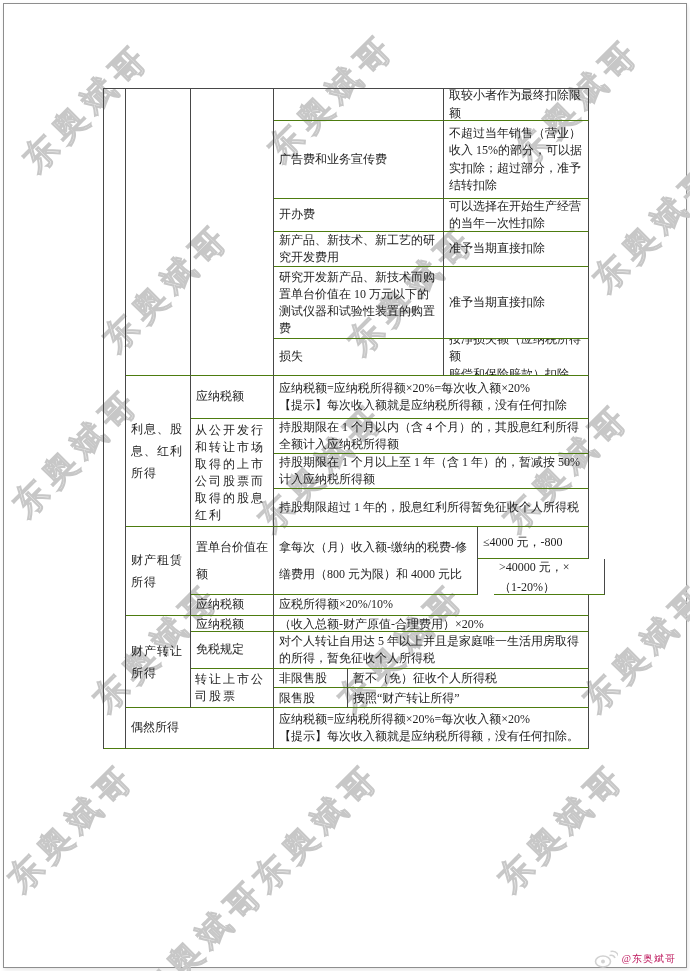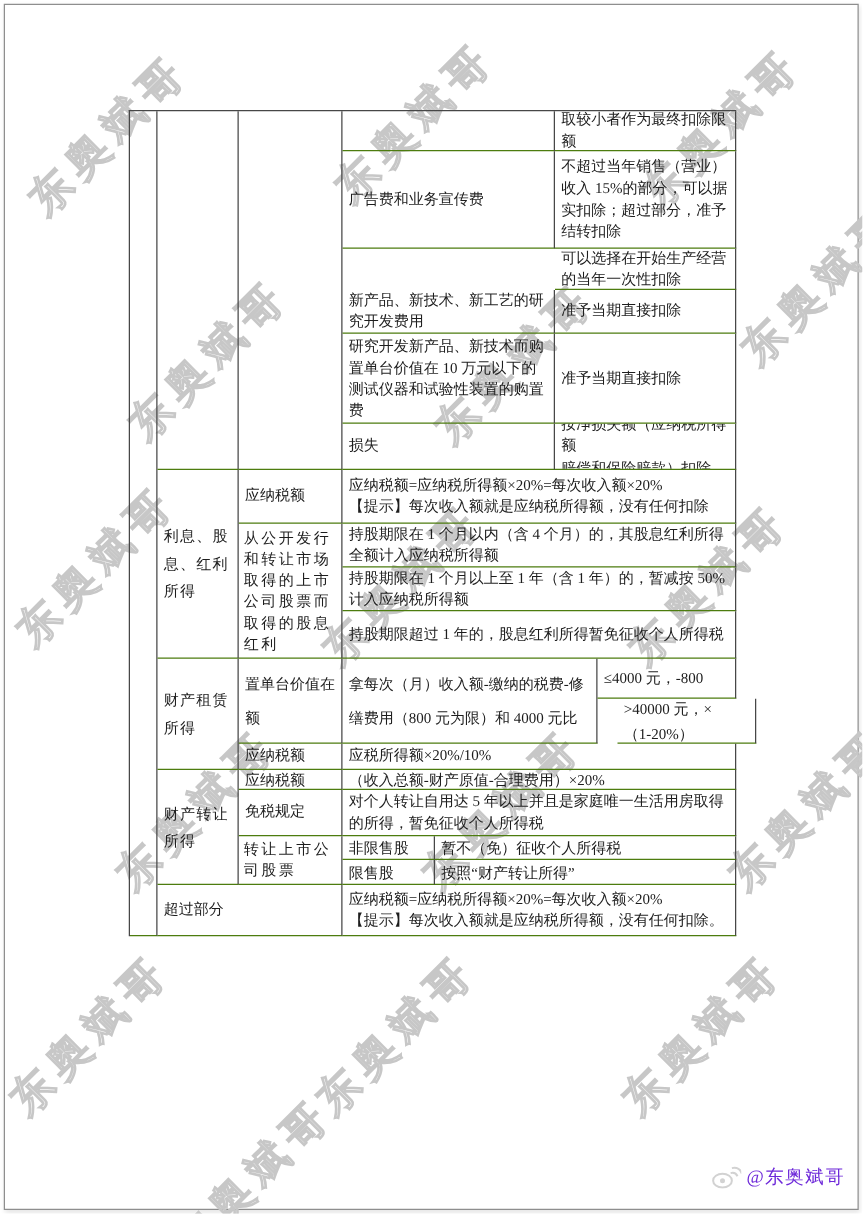--- a/index.html
+++ b/index.html
@@ -4,22 +4,22 @@
 <style>
   html,body{margin:0;padding:0;background:#ffffff;}
   .page{position:relative;width:690px;height:971px;background:#ffffff;overflow:hidden;
         font-family:"Liberation Serif","DejaVu Serif",serif;}
   .frame{position:absolute;left:3px;top:3px;right:3px;bottom:3px;border:1px solid #8e8e8e;
          background:#ffffff;box-shadow:1px 2px 4px rgba(0,0,0,0.10);}
   
   .wm-layer{position:absolute;left:0;top:0;width:100%;height:100%;z-index:1;pointer-events:none;}
   .wm{position:absolute;white-space:nowrap;font-size:34px;letter-spacing:7px;font-weight:bold;
       transform:rotate(-45deg);color:transparent;-webkit-text-stroke:1px #c7c7c7;}
-  .credit{position:absolute;right:14px;bottom:20px;display:flex;align-items:center;gap:4px;
-          color:#6d28d9;font-size:15px;letter-spacing:1px;z-index:1;}
+  .credit{position:absolute;right:14px;bottom:3px;display:flex;align-items:center;gap:4px;
+          color:#be185d;font-size:10px;letter-spacing:1px;z-index:1;}
   
   .tbl{position:absolute;left:103px;top:88px;width:485px;height:660px;z-index:2;
        border-left:1px solid #474747;border-top:1px solid #474747;}
   .c{position:absolute;box-sizing:border-box;border-right:1px solid #474747;border-bottom:1px solid #4d7c0f;
      display:flex;align-items:center;padding:1px 5px;font-size:12px;line-height:17.5px;color:#1d1d1d;
      white-space:pre-line;overflow:hidden;}
   .cat{letter-spacing:1px;line-height:22px;}
   .spread{letter-spacing:2px;padding:1px 4px;}
   .lh17{line-height:17px;}
   .lh27{line-height:27px;}
@@ -61,20 +61,21 @@
     <div class="c" style="left:170px;top:0;width:170px;height:32px"></div>
     <div class="c" style="left:340px;top:0;width:145px;height:32px">取较小者作为最终扣除限
 额</div>
 
     <div class="c" style="left:170px;top:32px;width:170px;height:78px">广告费和业务宣传费</div>
     <div class="c" style="left:340px;top:32px;width:145px;height:78px">不超过当年销售（营业）
 收入 15%的部分，可以据
 实扣除；超过部分，准予
 结转扣除</div>
 
+    <div class="c" style="left:170px;top:110px;width:170px;height:33px">开办费</div>
     <div class="c" style="left:340px;top:110px;width:145px;height:33px">可以选择在开始生产经营
 的当年一次性扣除</div>
 
     <div class="c" style="left:170px;top:143px;width:170px;height:35px">新产品、新技术、新工艺的研
 究开发费用</div>
     <div class="c" style="left:340px;top:143px;width:145px;height:35px">准予当期直接扣除</div>
 
     <div class="c lh17" style="left:170px;top:178px;width:170px;height:72px">研究开发新产品、新技术而购
 置单台价值在 10 万元以下的
 测试仪器和试验性装置的购置
@@ -122,21 +123,21 @@
     <div class="c" style="left:87px;top:543px;width:83px;height:37px">免税规定</div>
     <div class="c lh17" style="left:170px;top:543px;width:315px;height:37px">对个人转让自用达 5 年以上并且是家庭唯一生活用房取得
 的所得，暂免征收个人所得税</div>
     <div class="c spread" style="left:87px;top:580px;width:83px;height:39px">转让上市公
 司股票</div>
     <div class="c tight" style="left:170px;top:580px;width:74px;height:19px">非限售股</div>
     <div class="c tight" style="left:244px;top:580px;width:241px;height:19px">暂不（免）征收个人所得税</div>
     <div class="c tight" style="left:170px;top:599px;width:74px;height:20px">限售股</div>
     <div class="c tight" style="left:244px;top:599px;width:241px;height:20px">按照“财产转让所得”</div>
 
-    <div class="c" style="left:22px;top:619px;width:148px;height:41px">超过部分</div>
+    <div class="c" style="left:22px;top:619px;width:148px;height:41px">偶然所得</div>
     <div class="c" style="left:170px;top:619px;width:315px;height:41px">应纳税额=应纳税所得额×20%=每次收入额×20%
 【提示】每次收入额就是应纳税所得额，没有任何扣除。</div>
   </div>
 
   <div class="credit">
     <svg width="24" height="19" viewBox="0 0 24 19">
       <g fill="none" stroke="#d2d2d2" stroke-width="1.6">
         <ellipse cx="9" cy="12.5" rx="7.5" ry="5.5"></ellipse>
         <circle cx="9" cy="12.5" r="2" fill="#d2d2d2" stroke="none"></circle>
         <path d="M15.5 6.5 q4 -1 5.5 2.5"></path>

